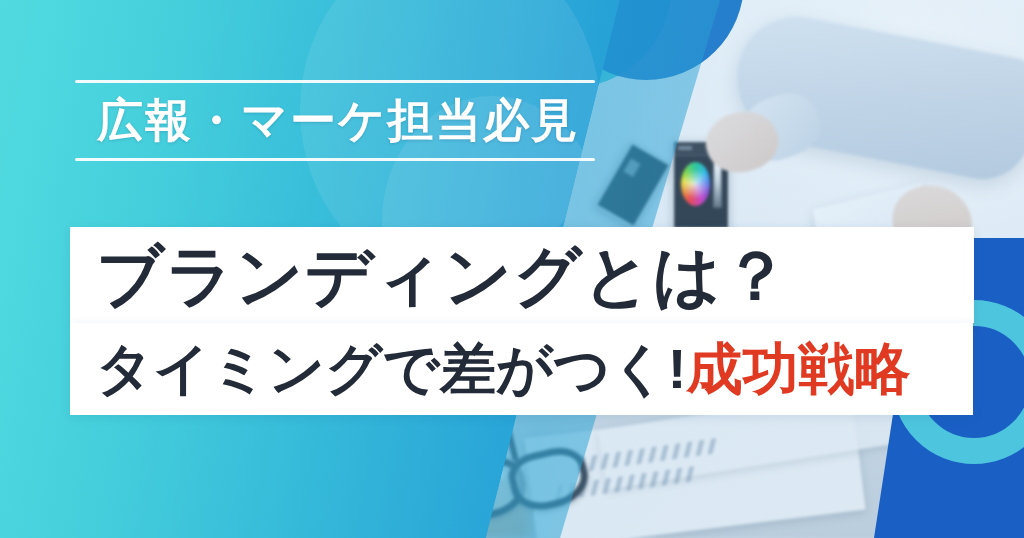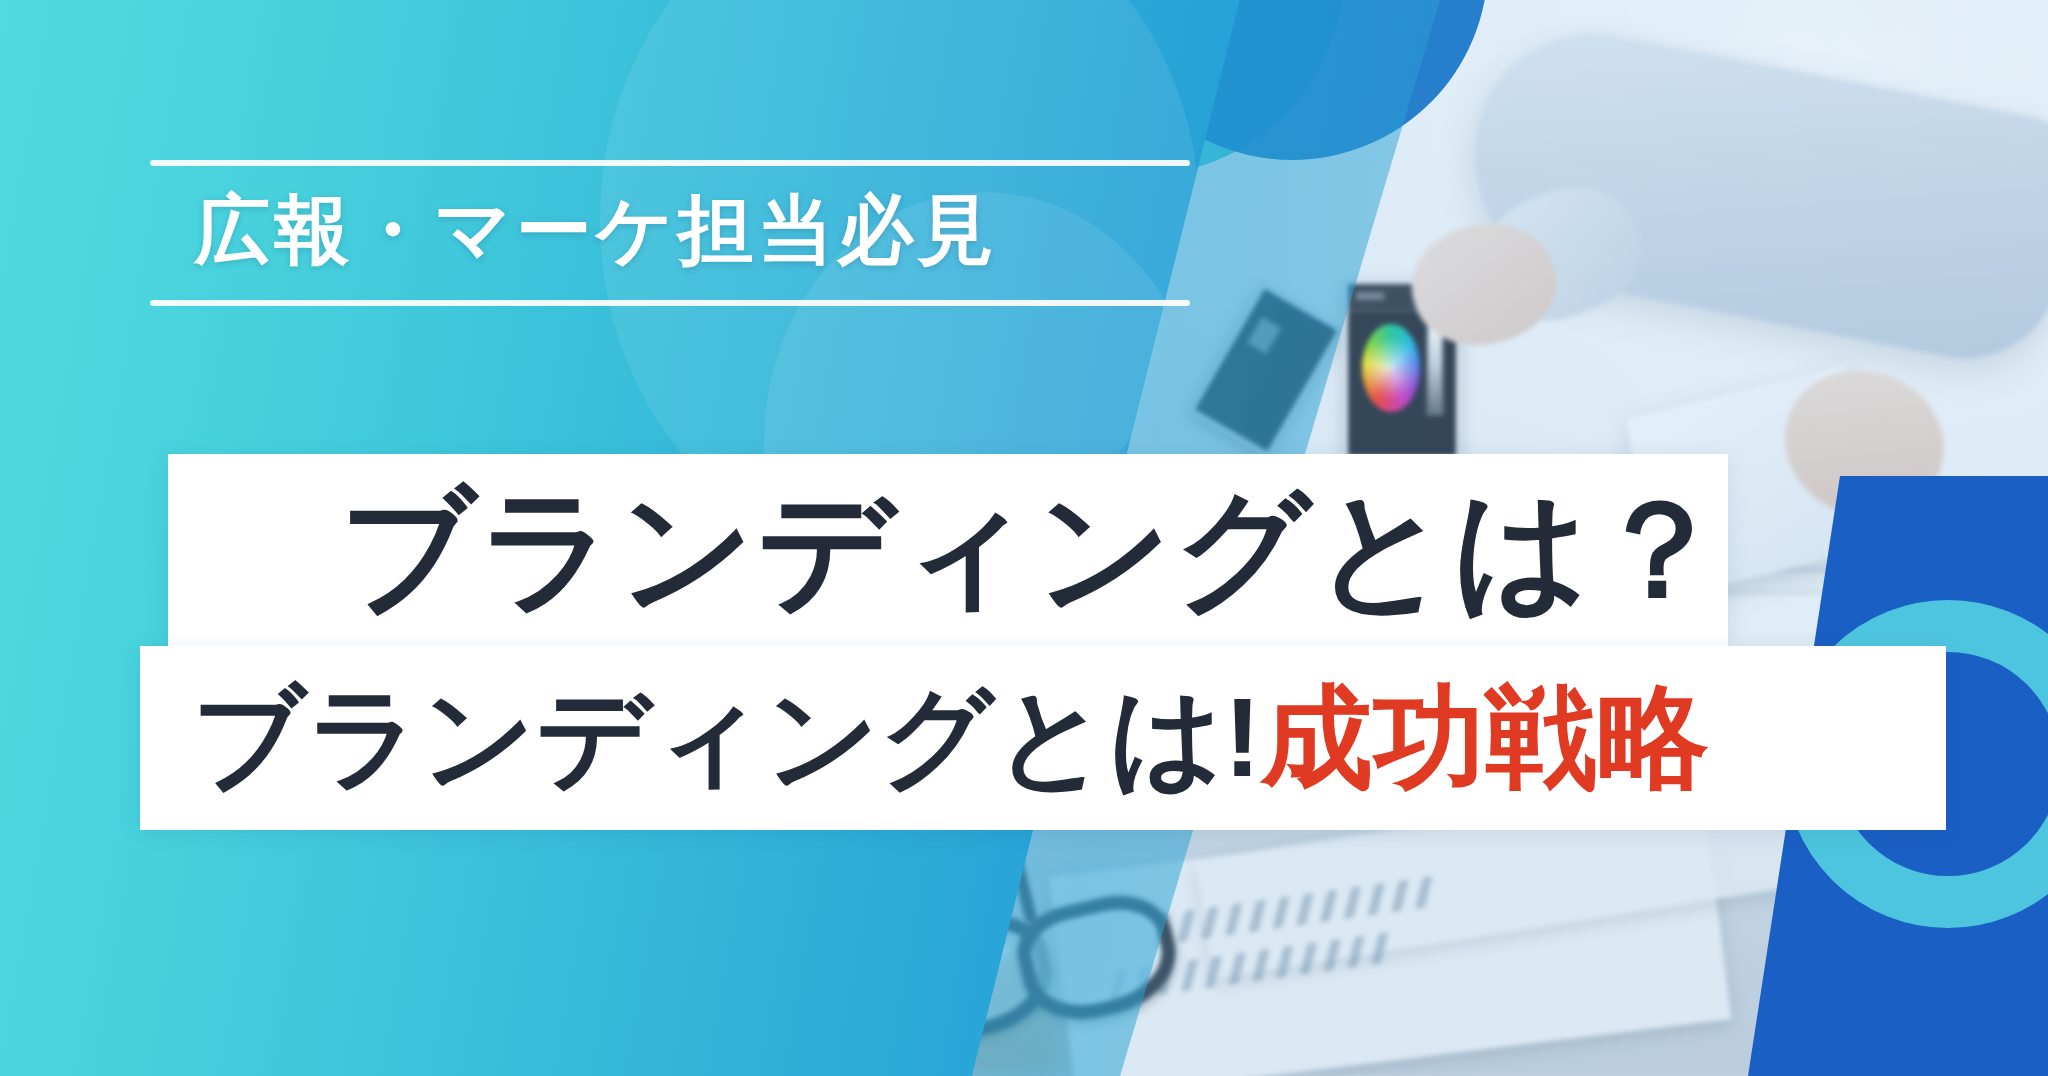--- a/index.html
+++ b/index.html
@@ -275,39 +275,39 @@
     position: absolute;
     left: 75px; top: 80px;
     width: 520px;
   }
   .rule {
     height: 3px;
     background: rgba(255,255,255,.92);
     border-radius: 2px;
   }
   .kicker-text {
-    font-size: 38px;
+    font-size: 46px;
     line-height: 1;
     font-weight: 700;
     color: #ffffff;
     letter-spacing: 2px;
     padding: 14px 0 15px 22px;
     text-shadow: 0 1px 3px rgba(20,70,110,.22);
     white-space: nowrap;
   }
 
   
   .plate {
     position: absolute;
     background: #ffffff;
     display: flex;
     align-items: center;
     box-shadow: 0 2px 10px rgba(30,70,110,.10);
   }
-  .plate-1 { left: 84px; top: 227px; width: 780px; height: 96px; justify-content: flex-end; }
+  .plate-1 { left: 70px; top: 227px; width: 904px; height: 96px; }
   .plate-2 { left: 70px; top: 323px; width: 903px; height: 92px; }
 
   .title-main {
     font-size: 67px;
     font-weight: 800;
     color: #232b38;
     letter-spacing: 1px;
     line-height: 1;
     padding-left: 26px;
     white-space: nowrap;
@@ -427,17 +427,17 @@
     <div class="rule"></div>
     <div class="kicker-text">広報・マーケ担当必見</div>
     <div class="rule"></div>
   </div>
 
   <div class="plate plate-1">
     <span class="title-main">ブランディングとは？</span>
   </div>
 
   <div class="plate plate-2">
-    <span class="title-sub"><span>ブランディングとは!</span><span class="title-accent">成功戦略</span></span>
+    <span class="title-sub"><span>タイミングで差がつく!</span><span class="title-accent">成功戦略</span></span>
   </div>
 
 
 </div>
 
 </body></html>

